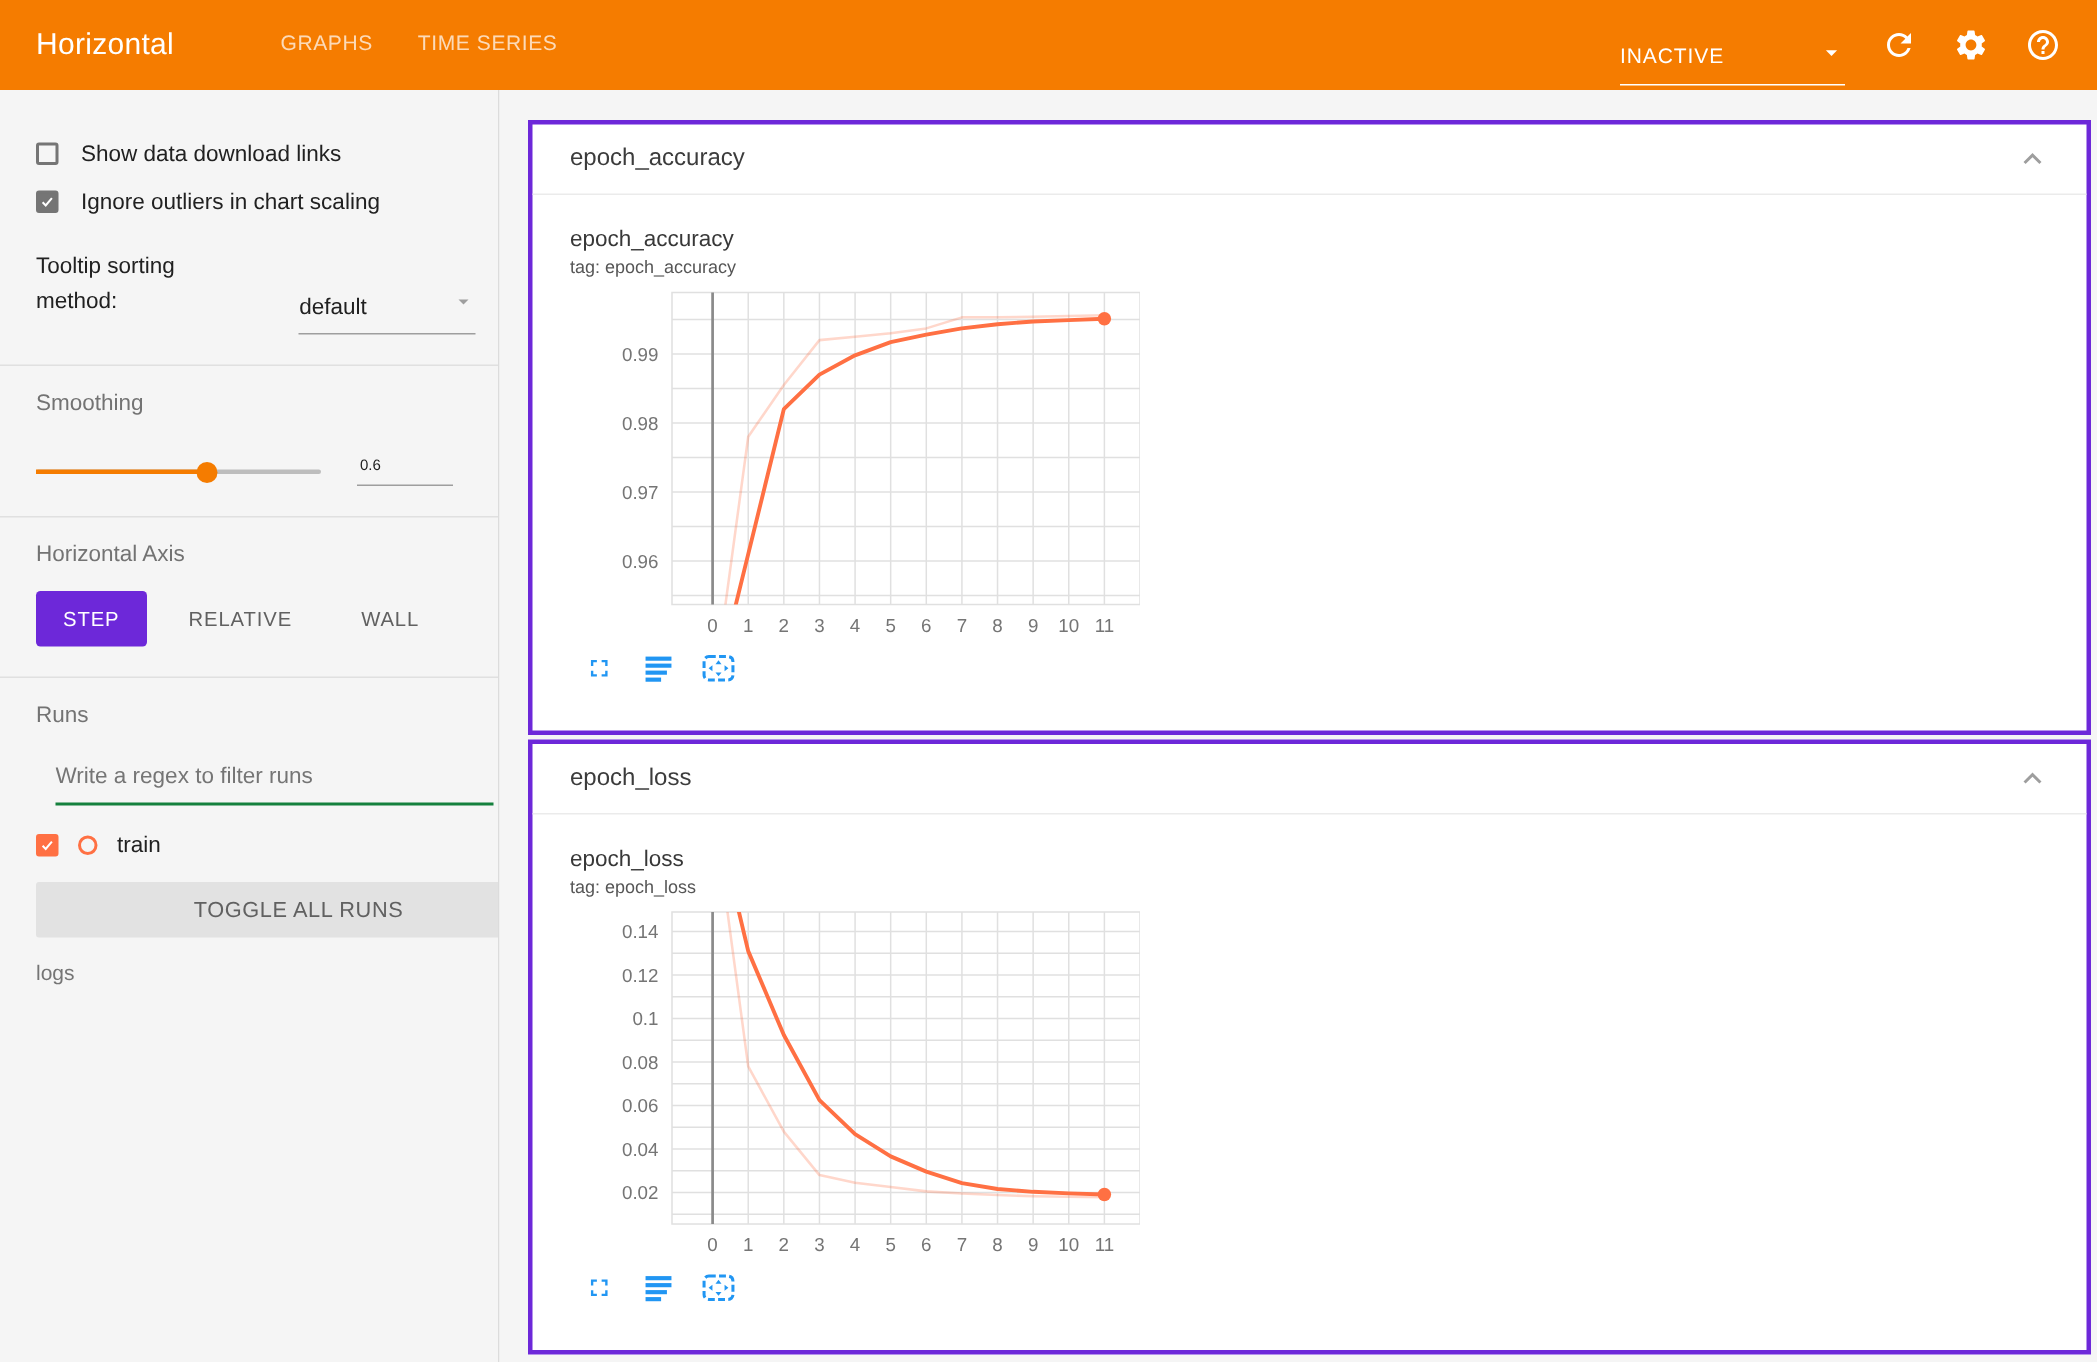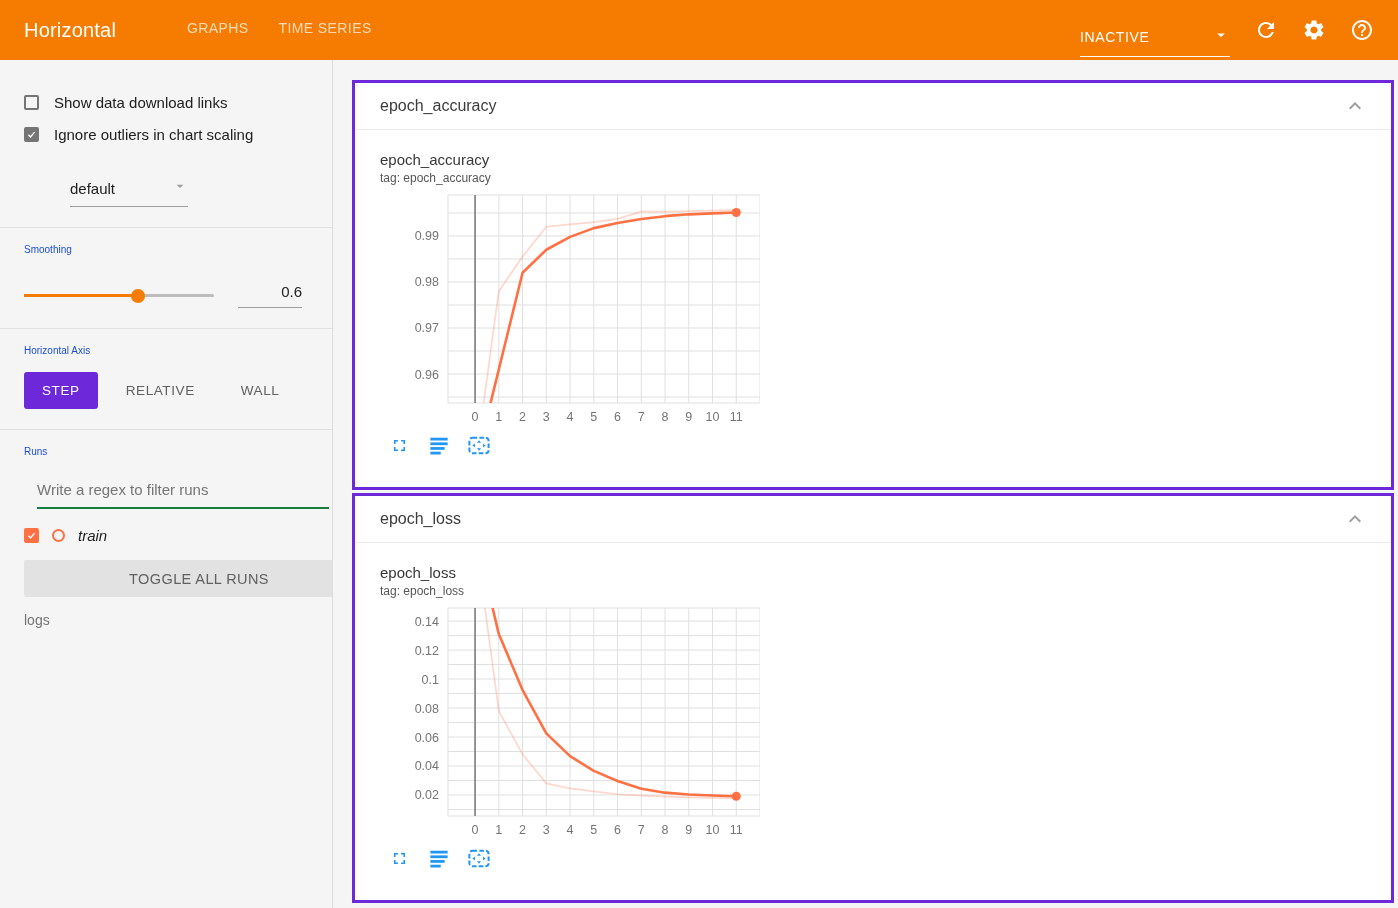--- a/index.html
+++ b/index.html
@@ -42,48 +42,48 @@
     display:flex; align-items:center; justify-content:center; cursor:pointer; background:transparent;
   }
   .cbx svg { display:none; }
   .cbx.checked { background:#757575; border-color:#757575; }
   .cbx.checked svg { display:block; }
   .cbx.orange.checked { background:#ff7043; border-color:#ff7043; }
 
   .tooltip-row { display:flex; margin-top:24px; }
   .tooltip-label { width:130px; font-size:15px; color:#212121; line-height:1.5; }
   .select {
-    margin-left:46px; width:118px; border-bottom:1px solid #9e9e9e; padding-bottom:9px; margin-top:8px;
+    margin-left:46px; width:118px; border-bottom:1px solid #9e9e9e; padding-bottom:9px; margin-top:24px;
     display:flex; justify-content:space-between; align-items:flex-end; font-size:15px; color:#212121;
     cursor:pointer; height:32px;
   }
 
-  .section-label { font-size:10px; color:#1d4ed8; }
+  .section-label { font-size:15px; color:#737373; }
   .slider-row { display:flex; align-items:center; margin-top:28px; }
   .slider { position:relative; width:190px; height:3px; background:#bdbdbd; border-radius:2px; cursor:pointer; }
   .slider-fill { position:absolute; left:0; top:0; height:100%; background:#f57c00; }
   .slider-thumb { position:absolute; width:14px; height:14px; border-radius:50%; background:#f57c00; top:-5.5px; transform:translateX(-50%); cursor:grab; }
   .slider-value {
     margin-left:24px; width:64px; border:none; border-bottom:1px solid #9e9e9e; background:transparent;
-    font-size:15px; color:#212121; padding:0 0 7px 2px; font-family:inherit; outline:none;text-align:right;
+    font-size:10px; color:#212121; padding:0 0 7px 2px; font-family:inherit; outline:none;
   }
 
   .axis-buttons { margin-top:16px; display:flex; align-items:center; }
   .axis-btn {
     font-size:13.5px; letter-spacing:.6px; color:#616161; padding:11px 18px; border-radius:3px;
     background:transparent; border:none; margin-right:10px; font-family:inherit; cursor:pointer;
   }
   .axis-btn.selected { background:#6d28d9; color:#fff; }
 
   .runs-filter {
     display:block; width:292px; background:transparent; border:none; border-bottom:2px solid #15803d;
     padding:8px 0 9px; font-size:15px; color:#212121; margin-top:16px; font-family:inherit; outline:none;margin-left:13px;
   }
   .runs-filter::placeholder { color:#757575; opacity:1; }
-  .run-row { display:flex; align-items:center; margin-top:18px; gap:13px; font-size:15px;font-style:italic; }
+  .run-row { display:flex; align-items:center; margin-top:18px; gap:13px; font-size:15px; }
   .run-circle { width:13px; height:13px; border:2px solid #ff7043; border-radius:50%; flex:none; cursor:pointer; }
   .toggle-all {
     margin-top:16px; width:350px; height:37px; background:#e2e2e2; border:none; border-radius:2px;
     font-size:14.5px; color:#616161; letter-spacing:.4px; font-family:inherit; cursor:pointer;
   }
   .logs-label { margin-top:15px; font-size:14px; color:#757575; }
 
   
   main { flex:1; padding:20px 4px 0 19px; background:#f5f5f5; overflow:hidden; }
   .card { background:#fff; border:3px solid #6d28d9; height:410px; margin-bottom:3px; }
@@ -159,20 +159,21 @@
         </div>
         <div class="cbx-row">
           <span class="cbx checked">
             <svg width="13" height="13" viewBox="0 0 16 16">
                 <path d="M3.5 8.5 6.5 11.5 12.5 4.5" stroke="#fff" stroke-width="2" fill="none"></path>
               </svg>
           </span>
           <span>Ignore outliers in chart scaling</span>
         </div>
         <div class="tooltip-row">
+          <div class="tooltip-label">Tooltip sorting method:</div>
           <div class="select">
             <span>default</span>
             <span>
               <svg width="16" height="16" viewBox="0 0 24 24">
                   <path d="M7 10l5 5 5-5z" fill="#9e9e9e"></path>
                 </svg>
             </span>
           </div>
         </div>
       </div>

